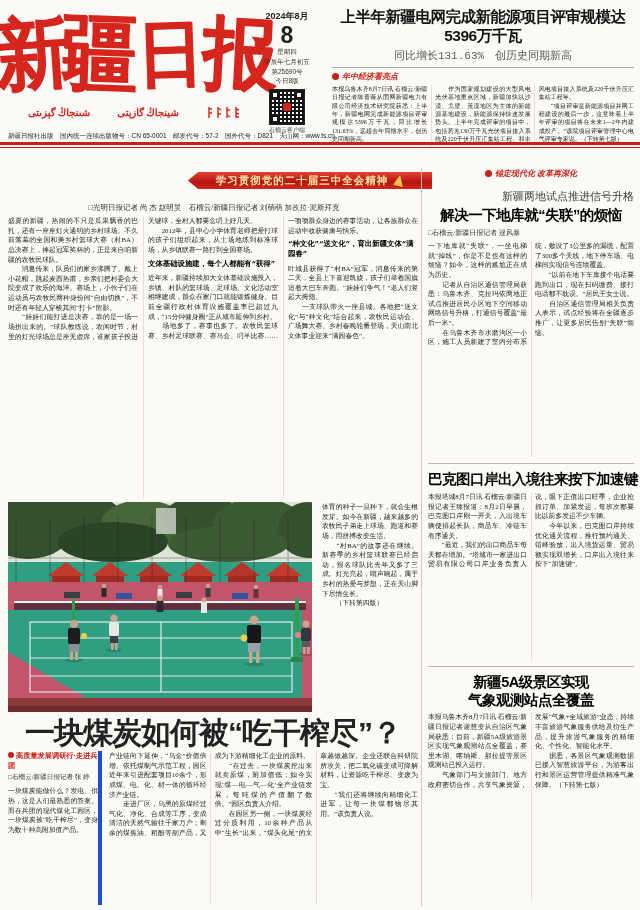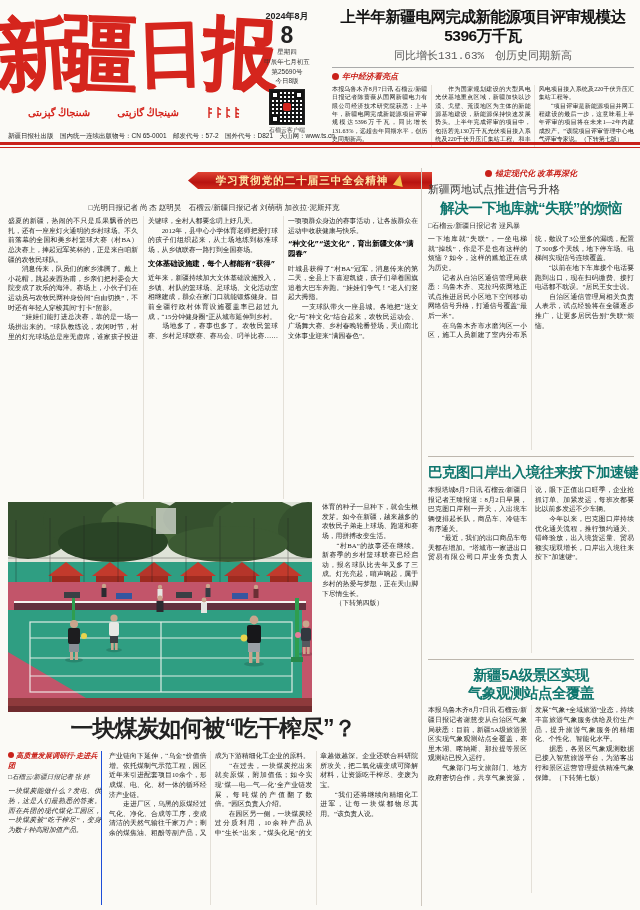--- a/index.html
+++ b/index.html
@@ -55,35 +55,35 @@
             column-count:3;column-gap:10px;column-rule:1px solid #e4e0d8;}
   .mainbody p,.sidecol p,.railbody,.coalbody,.coalintro{margin:0;font-size:6.8px;line-height:1.42;text-align:justify;white-space:pre-line;}
   .inhead{font-weight:bold;font-size:7.4px;margin:5px 0 4px;line-height:1.3;color:#000;font-family:Liberation Mono, monospace;}
   .sidecol{position:absolute;left:322px;top:502px;width:96px;height:210px;overflow:hidden;}
   
   .photo{position:absolute;left:8px;top:502px;width:304px;height:210px;overflow:hidden;background:#2f9e82;}
   
   .raildiv{position:absolute;left:421px;top:168px;width:1px;height:738px;background:#cfc9c0;}
   .rail{position:absolute;left:428px;top:168px;width:206px;}
   .rail .label{text-align:center;margin-bottom:2px;}
-  .rail .kicker{text-align:left;font-size:11px;color:#3a3a3a;margin-top:3px;font-family:"Liberation Sans",sans-serif;}
-  .rail h2{margin:2px 0 3px;text-align:center;font-size:14.5px;letter-spacing:-0.5px;color:#0f766e;
+  .rail .kicker{text-align:right;font-size:11px;color:#3a3a3a;margin-top:10px;font-family:"Liberation Sans",sans-serif;}
+  .rail h2{margin:2px 0 3px;text-align:center;font-size:14.5px;letter-spacing:-0.5px;color:#000000;
            font-family:"Liberation Sans",sans-serif;font-weight:900;white-space:nowrap;}
   .rail .by{font-size:7px;color:#333;margin:2px 0 3px;}
   .railbody{column-count:2;column-gap:8px;column-rule:1px solid #e4e0d8;overflow:hidden;color:#1c1c1c;}
   .rb1{height:216px;}
   .rb2{height:168px;}
   .rb3{height:188px;}
   .hdiv{border-top:1px solid #bdb7ae;margin:6px 0 6px;}
   .h2wrap{line-height:1.25;}
   
   .coalline{position:absolute;left:8px;top:713px;width:410px;text-align:center;color:#222;
-            font-family:"Liberation Sans",sans-serif;font-weight:900;font-size:23px;letter-spacing:-1px;white-space:nowrap;}
+            font-family:"Liberation Sans",sans-serif;font-weight:900;font-size:30px;letter-spacing:-1px;white-space:nowrap;}
   .coalrow{position:absolute;left:8px;top:751px;width:410px;height:154px;display:flex;overflow:hidden;}
-  .coalleft{width:94px;flex:none;border-right:1px solid #1d4ed8;padding-right:0;box-sizing:border-box;font-style:italic;}
+  .coalleft{width:94px;flex:none;border-right:4px solid #1d4ed8;padding-right:0;box-sizing:border-box;}
   .coallabel{color:#c9211a;font-weight:bold;font-size:7.2px;line-height:1.35;font-family:"Liberation Sans",sans-serif;}
   .coalby{font-size:6.6px;color:#333;margin:3px 0 4px;}
   .coalintro{color:#1c1c1c;}
   .coalbody{flex:1;margin-left:7px;column-count:3;column-gap:8px;column-rule:1px solid #e4e0d8;overflow:hidden;}
 </style>
 </head>
 <body>
 
 <div class="page">
 

